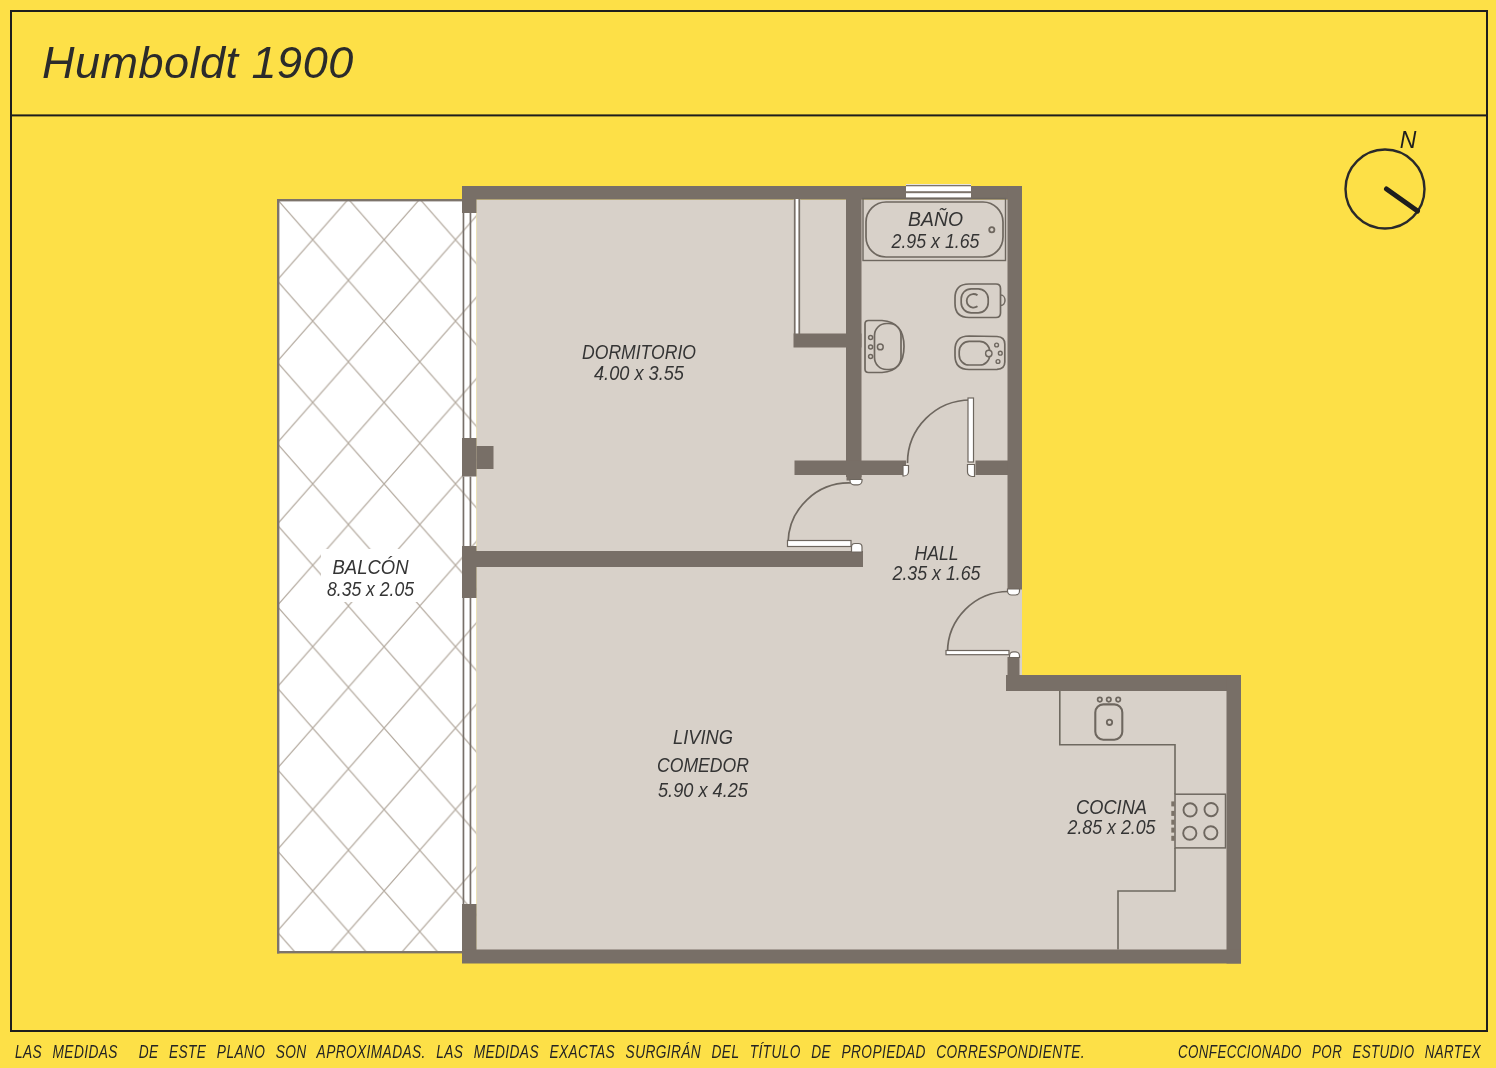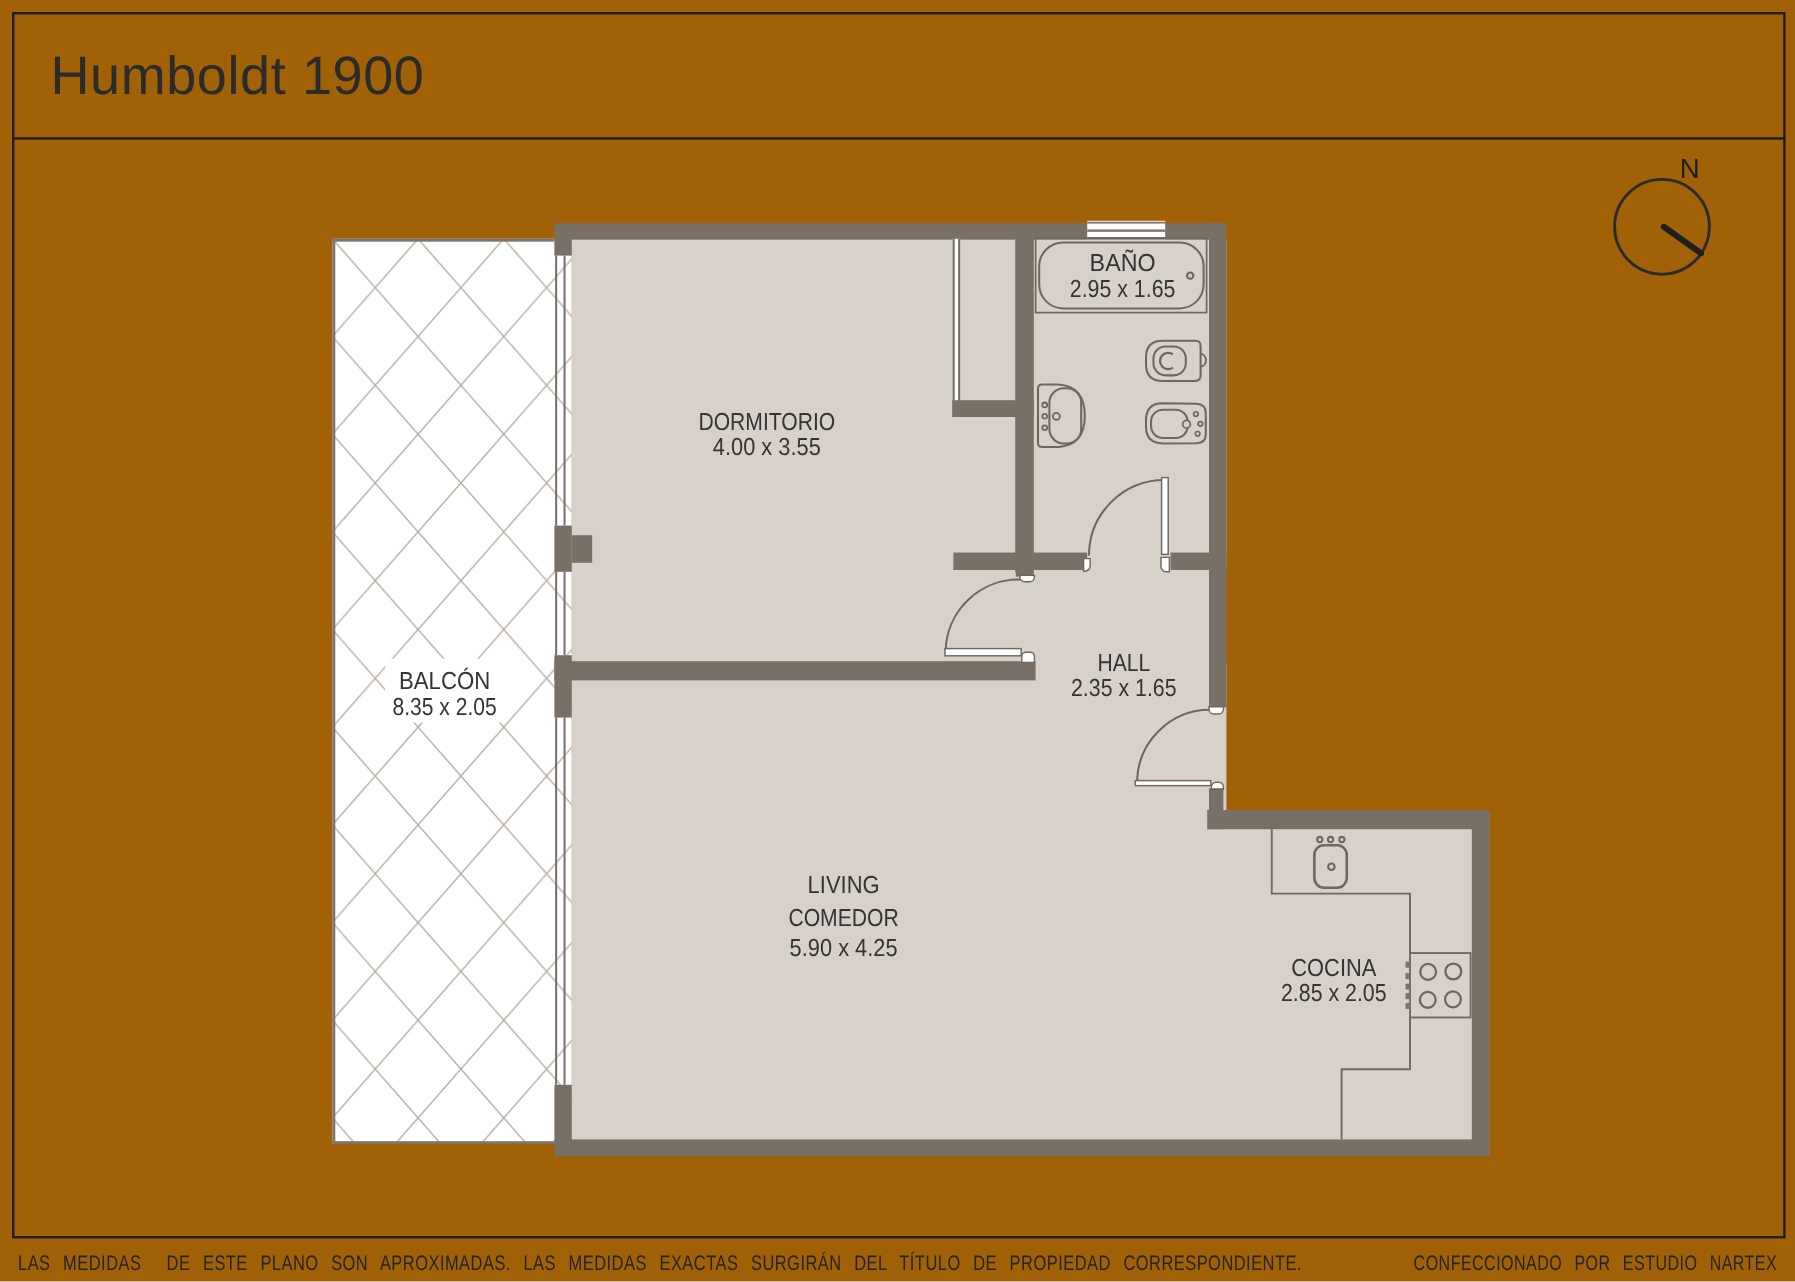--- a/index.html
+++ b/index.html
@@ -1,16 +1,16 @@
 <!DOCTYPE html>
 <html><head>
 <meta charset="utf-8">
 <style>
   html,body{margin:0;padding:0;background:#ffffff;}
-  .page{position:relative;width:1496px;height:1068px;background:#a16207;font-family:"Liberation Sans",sans-serif;}
+  .page{position:relative;width:1496px;height:1068px;background:#fde047;font-family:"Liberation Sans",sans-serif;font-style:italic;}
   svg{position:absolute;left:0;top:0;}
   text{font-family:"Liberation Sans",sans-serif;}
 </style>
 </head>
 <body>
 <div class="page">
 <svg width="1496" height="1068" viewBox="0 0 1496 1068">
 <defs>
   <pattern id="hatch" width="71.4" height="81.4" patternUnits="userSpaceOnUse" patternTransform="translate(277,199)">
     <path d="M-1,-1.1 L72.4,82.5 M72.4,-1.1 L-1,82.5" stroke="#b3a99e" stroke-width="1.15" fill="none"></path>

